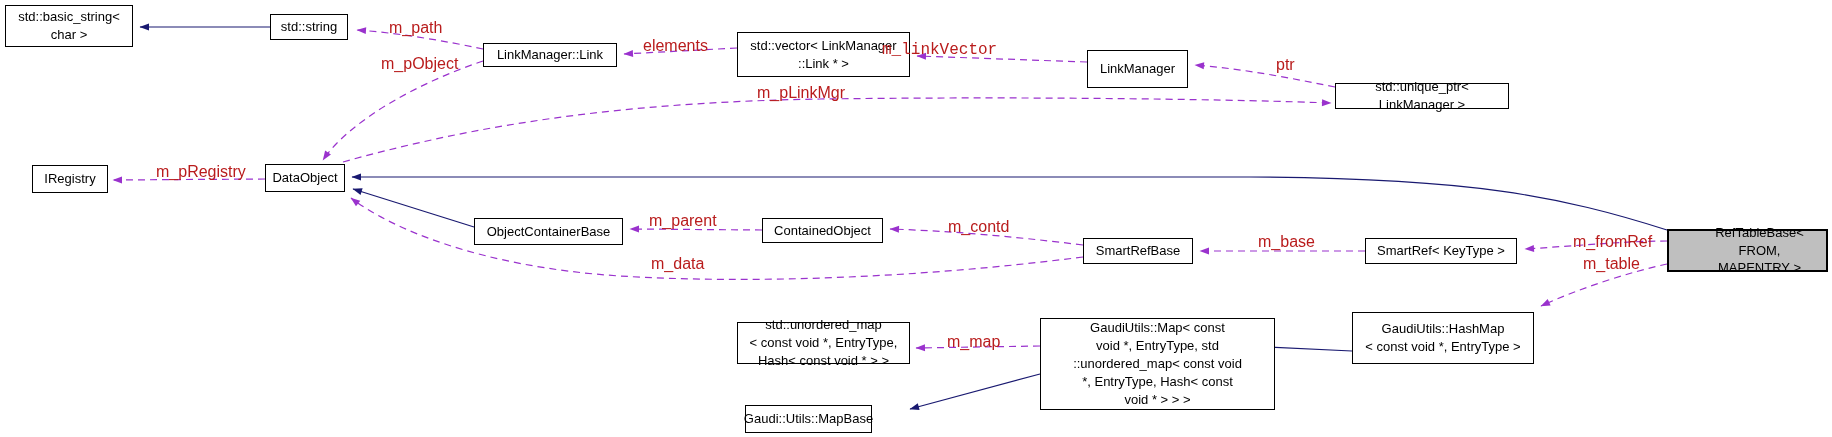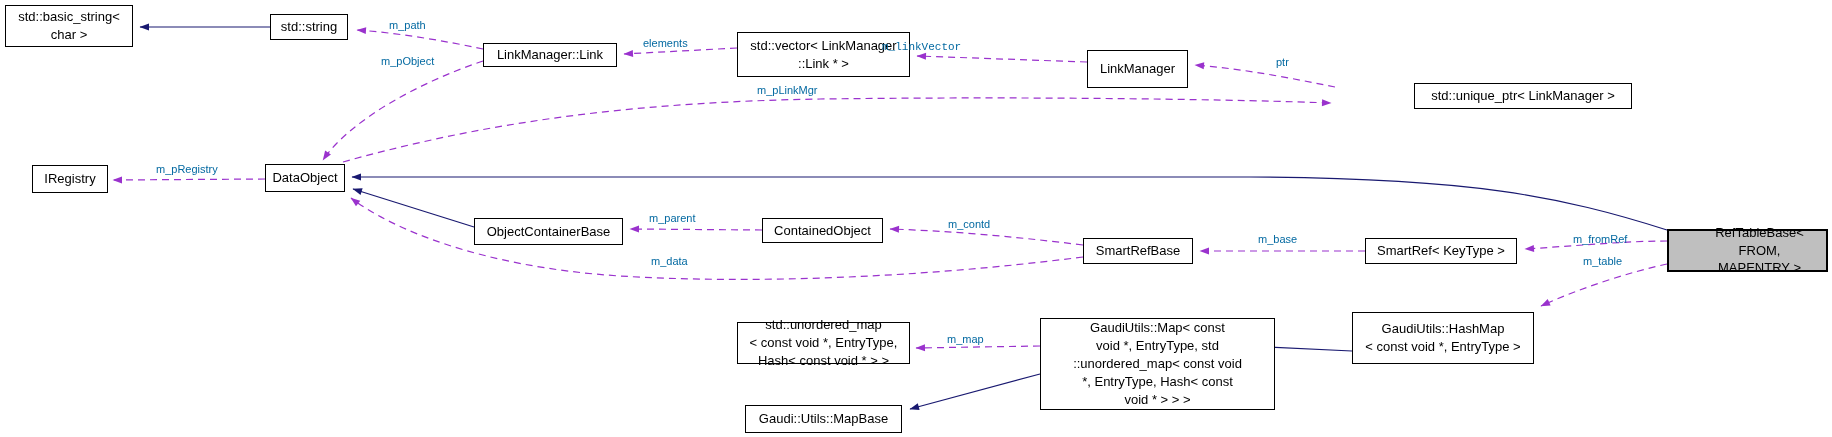--- a/index.html
+++ b/index.html
@@ -8,21 +8,21 @@
     font-family:"Liberation Sans", sans-serif;overflow:hidden;
   }
   .edges{position:absolute;left:0;top:0;width:1832px;height:437px;}
   .node{
     position:absolute;box-sizing:border-box;border:1px solid #000000;background:#ffffff;
     display:flex;align-items:center;justify-content:center;text-align:center;
     font-size:13px;line-height:1.38;color:#000000;white-space:pre-line;cursor:pointer;
   }
   .node.focus{background:#bfbfbf;border-width:2px;}
   .edge-label{
-    position:absolute;font-size:11px;color:#0369a1;white-space:nowrap;
+    position:absolute;font-size:16px;color:#b91c1c;white-space:nowrap;
   }
 </style>
 </head>
 <body>
 
 <div class="canvas">
 
   <svg class="edges" viewBox="0 0 1832 437" xmlns="http://www.w3.org/2000/svg">
     <defs>
       <marker id="arrow-navy" markerWidth="11" markerHeight="8" refX="9.5" refY="4" orient="auto" markerUnits="userSpaceOnUse">
@@ -55,40 +55,40 @@
     <path d="M 1667,264 C 1630,272 1580,288 1541,306" stroke="#9a32cd" stroke-width="1.2" stroke-dasharray="7,5" fill="none" marker-end="url(#arrow-purple)"></path>
   </svg>
 
   <div class="node" style="left:5px;top:5px;width:128px;height:42px;">std::basic_string&lt;
 char &gt;</div>
   <div class="node" style="left:270px;top:14px;width:78px;height:26px;">std::string</div>
   <div class="node" style="left:483px;top:43px;width:134px;height:24px;">LinkManager::Link</div>
   <div class="node" style="left:737px;top:32px;width:173px;height:45px;">std::vector&lt; LinkManager
 ::Link * &gt;</div>
   <div class="node" style="left:1087px;top:50px;width:101px;height:38px;">LinkManager</div>
-  <div class="node" style="left:1414px;top:83px;width:218px;height:26px;">std::unique_ptr&lt; LinkManager &gt;</div>
+  <div class="node" style="left:1335px;top:83px;width:174px;height:26px;">std::unique_ptr&lt; LinkManager &gt;</div>
   <div class="node" style="left:32px;top:165px;width:76px;height:28px;">IRegistry</div>
   <div class="node" style="left:265px;top:164px;width:80px;height:28px;">DataObject</div>
   <div class="node" style="left:474px;top:218px;width:149px;height:27px;">ObjectContainerBase</div>
   <div class="node" style="left:762px;top:218px;width:121px;height:25px;">ContainedObject</div>
   <div class="node" style="left:1083px;top:238px;width:110px;height:26px;">SmartRefBase</div>
   <div class="node" style="left:1365px;top:238px;width:152px;height:26px;">SmartRef&lt; KeyType &gt;</div>
   <div class="node focus" style="left:1667px;top:229px;width:161px;height:43px;padding-left:24px;">RefTableBase&lt; FROM,
 MAPENTRY &gt;</div>
   <div class="node" style="left:1352px;top:312px;width:182px;height:52px;">GaudiUtils::HashMap
 &lt; const void *, EntryType &gt;</div>
   <div class="node" style="left:1040px;top:318px;width:235px;height:92px;">GaudiUtils::Map&lt; const
 void *, EntryType, std
 ::unordered_map&lt; const void
 *, EntryType, Hash&lt; const
 void * &gt; &gt; &gt;</div>
   <div class="node" style="left:737px;top:322px;width:173px;height:42px;">std::unordered_map
 &lt; const void *, EntryType,
 Hash&lt; const void * &gt; &gt;</div>
-  <div class="node" style="left:745px;top:405px;width:157px;height:28px;">Gaudi::Utils::MapBase</div>
+  <div class="node" style="left:745px;top:405px;width:127px;height:28px;">Gaudi::Utils::MapBase</div>
 
   <div class="edge-label" style="left:389px;top:19px;">m_path</div>
   <div class="edge-label" style="left:381px;top:55px;">m_pObject</div>
   <div class="edge-label" style="left:643px;top:37px;">elements</div>
   <div class="edge-label" style="left:882px;top:41px;font-family:Liberation Mono, monospace;">m_linkVector</div>
   <div class="edge-label" style="left:1276px;top:56px;">ptr</div>
   <div class="edge-label" style="left:757px;top:84px;">m_pLinkMgr</div>
   <div class="edge-label" style="left:156px;top:163px;">m_pRegistry</div>
   <div class="edge-label" style="left:649px;top:212px;">m_parent</div>
   <div class="edge-label" style="left:948px;top:218px;">m_contd</div>

